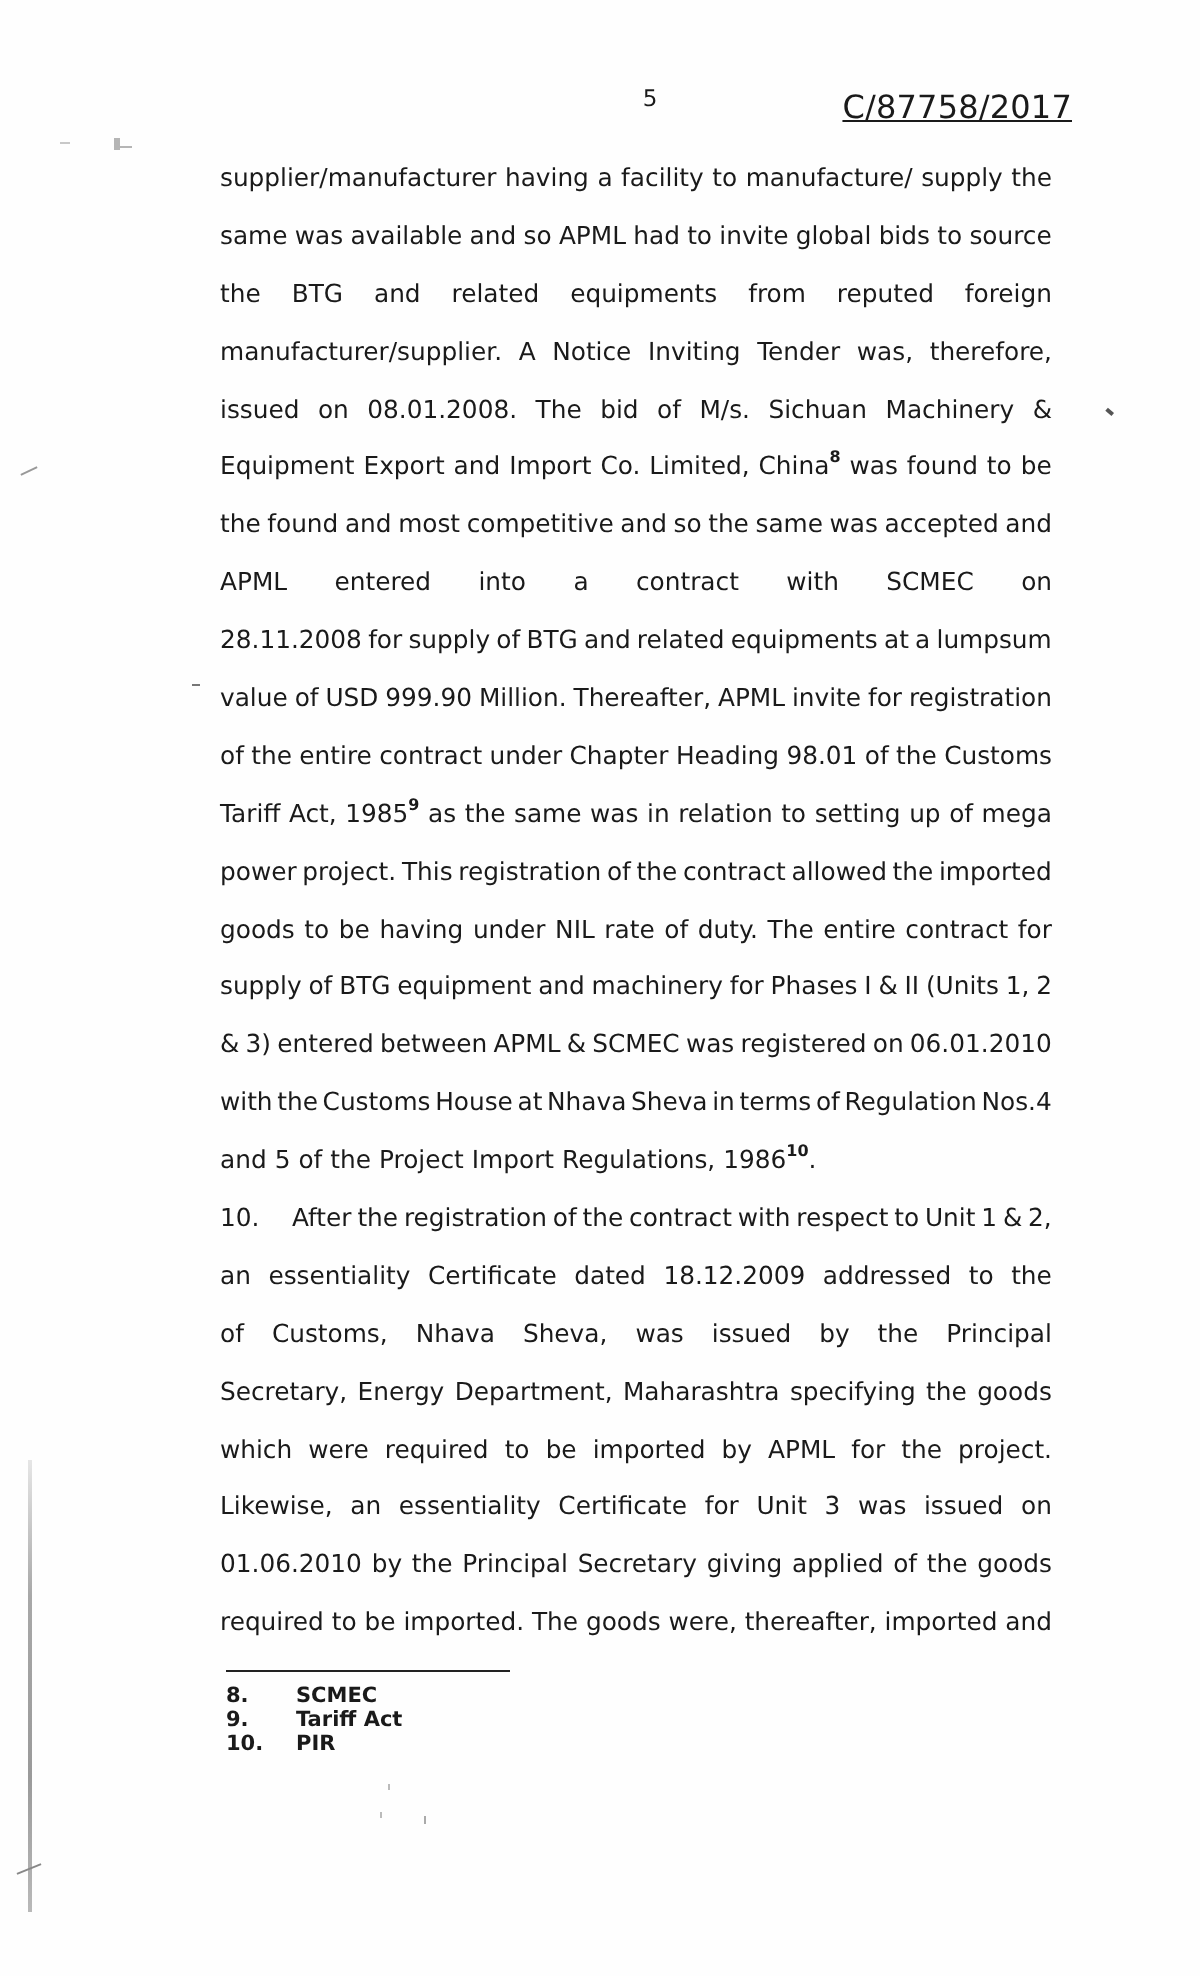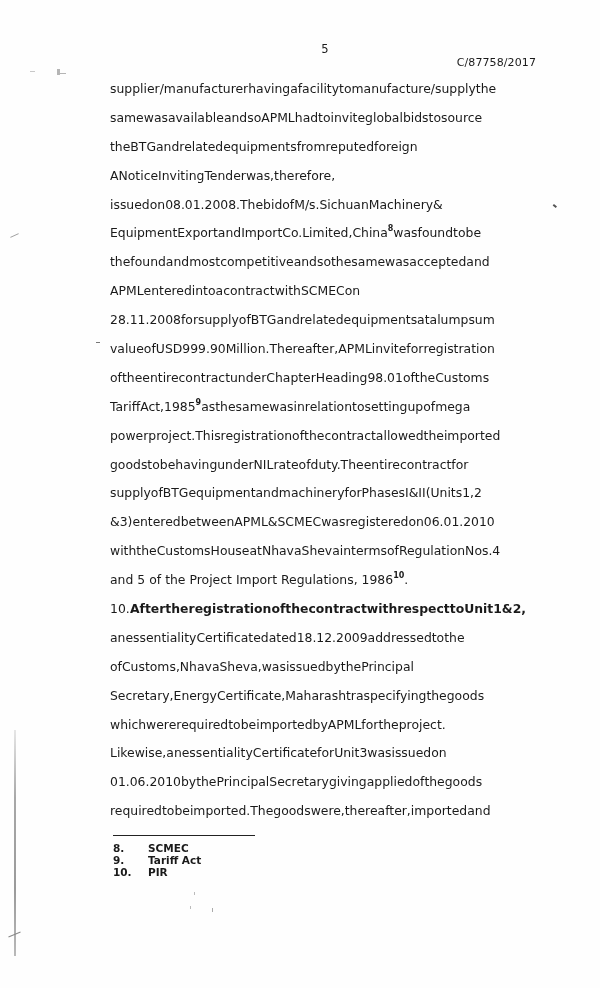--- a/index.html
+++ b/index.html
@@ -26,36 +26,38 @@
       left: 0;
       width: 600px;
       top: 42px;
       text-align: center;
       font-size: 11.5px;
       transform: translateX(25px);
     }
     .case-number {
       position: absolute;
       right: 64px;
-      top: 56px;
-      font-size: 11px;
+      top: 44px;
+      font-size: 16px;
       letter-spacing: 0.1px;
+      text-decoration: underline;
     }
     .body-text {
       position: absolute;
       left: 110px;
       top: 75px;
       width: 416px;
     }
     .line {
       height: 28.9px;
       line-height: 28.9px;
       font-size: 12.4px;
       white-space: nowrap;
       display: flex;
+      justify-content: space-between;
     }
     .line.last {
       justify-content: flex-start;
     }
     .line span.w { display: inline-block; }
     .line.last span.w { margin-right: 4px; }
     sup {
       font-size: 8px;
       font-weight: bold;
       line-height: 0;
@@ -144,20 +146,21 @@
         <span class="w">the</span>
         <span class="w">BTG</span>
         <span class="w">and</span>
         <span class="w">related</span>
         <span class="w">equipments</span>
         <span class="w">from</span>
         <span class="w">reputed</span>
         <span class="w">foreign</span>
       </div>
       <div class="line">
+        <span class="w">manufacturer/supplier.</span>
         <span class="w">A</span>
         <span class="w">Notice</span>
         <span class="w">Inviting</span>
         <span class="w">Tender</span>
         <span class="w">was,</span>
         <span class="w">therefore,</span>
       </div>
       <div class="line">
         <span class="w">issued</span>
         <span class="w">on</span>
@@ -336,21 +339,21 @@
         <span class="w">5</span>
         <span class="w">of</span>
         <span class="w">the</span>
         <span class="w">Project</span>
         <span class="w">Import</span>
         <span class="w">Regulations,</span>
         <span class="w">1986<sup>10</sup>.</span>
       </div>
       <div class="line" style="justify-content: flex-start;">
         <span class="para-num">10.</span>
-        <span style="display: flex; flex: 1 1 0%; font-weight: bold;">
+        <span style="display: flex; justify-content: space-between; flex: 1 1 0%;">
           <span class="w">After</span>
           <span class="w">the</span>
           <span class="w">registration</span>
           <span class="w">of</span>
           <span class="w">the</span>
           <span class="w">contract</span>
           <span class="w">with</span>
           <span class="w">respect</span>
           <span class="w">to</span>
           <span class="w">Unit</span>
@@ -376,21 +379,21 @@
         <span class="w">Sheva,</span>
         <span class="w">was</span>
         <span class="w">issued</span>
         <span class="w">by</span>
         <span class="w">the</span>
         <span class="w">Principal</span>
       </div>
       <div class="line">
         <span class="w">Secretary,</span>
         <span class="w">Energy</span>
-        <span class="w">Certificate,</span>
+        <span class="w">Department,</span>
         <span class="w">Maharashtra</span>
         <span class="w">specifying</span>
         <span class="w">the</span>
         <span class="w">goods</span>
       </div>
       <div class="line">
         <span class="w">which</span>
         <span class="w">were</span>
         <span class="w">required</span>
         <span class="w">to</span>

